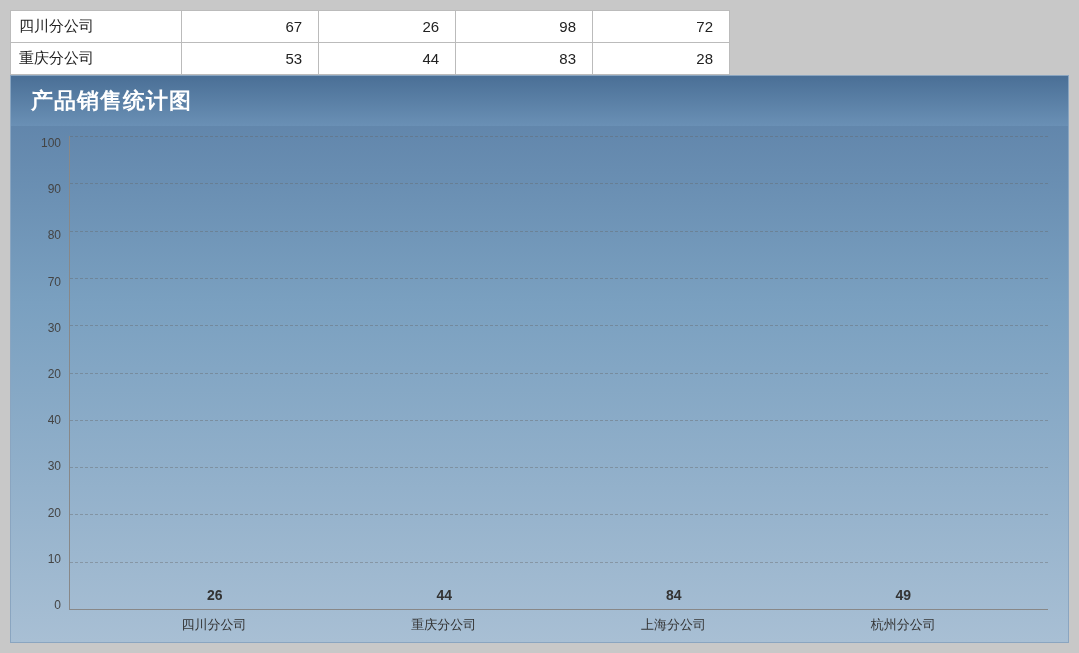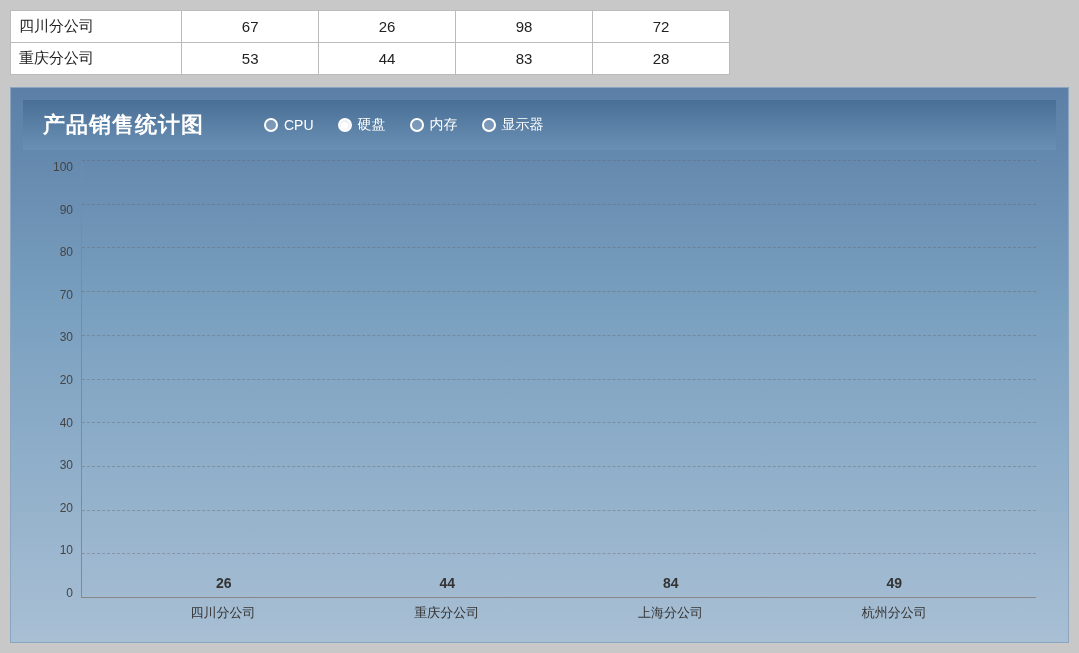--- a/index.html
+++ b/index.html
@@ -17,35 +17,35 @@
       background: #fff;
       border-collapse: collapse;
       width: 720px;
       margin-left: 10px;
       margin-top: 10px;
     }
 
     .table-section td {
       border: 1px solid #bbb;
       padding: 6px 16px;
-      text-align: center;
+      text-align: right;
       font-size: 15px;
       color: #222;
       min-width: 80px;
     }
 
     .table-section td:first-child {
       text-align: left;
       padding-left: 8px;
     }
 
     .chart-container {
       background: linear-gradient(to bottom, #5b7fa6 0%, #7aa0c0 40%, #a8bfd4 100%);
-      margin: 12px 10px 10px 10px;
-      padding: 12px;
+      margin: 0 10px 10px 10px;
+      padding: 0;
       flex: 1;
       display: flex;
       flex-direction: column;
       border: 1px solid #8aa5c0;
     }
 
     .chart-header {
       display: flex;
       align-items: center;
       padding: 10px 20px;
@@ -203,40 +203,20 @@
         <td>44</td>
         <td>83</td>
         <td>28</td>
       </tr>
     </tbody>
 </table>
 
 <div class="chart-container">
   <div class="chart-header">
     <span class="chart-title">产品销售统计图</span>
-    <div class="legend-items" id="legend-container">
-        <div class="legend-item">
-          <div class="radio-outer"></div>
-          <span>CPU</span>
-        </div>
-        <div class="legend-item">
-          <div class="radio-outer selected">
-            <div class="radio-inner"></div>
-          </div>
-          <span>硬盘</span>
-        </div>
-        <div class="legend-item">
-          <div class="radio-outer"></div>
-          <span>内存</span>
-        </div>
-        <div class="legend-item">
-          <div class="radio-outer"></div>
-          <span>显示器</span>
-        </div>
-      </div>
   </div>
   <div class="chart-body">
     <div class="y-axis" id="y-axis-container">
         <span class="y-label">100</span>
         <span class="y-label">90</span>
         <span class="y-label">80</span>
         <span class="y-label">70</span>
         <span class="y-label">30</span>
         <span class="y-label">20</span>
         <span class="y-label">40</span>

